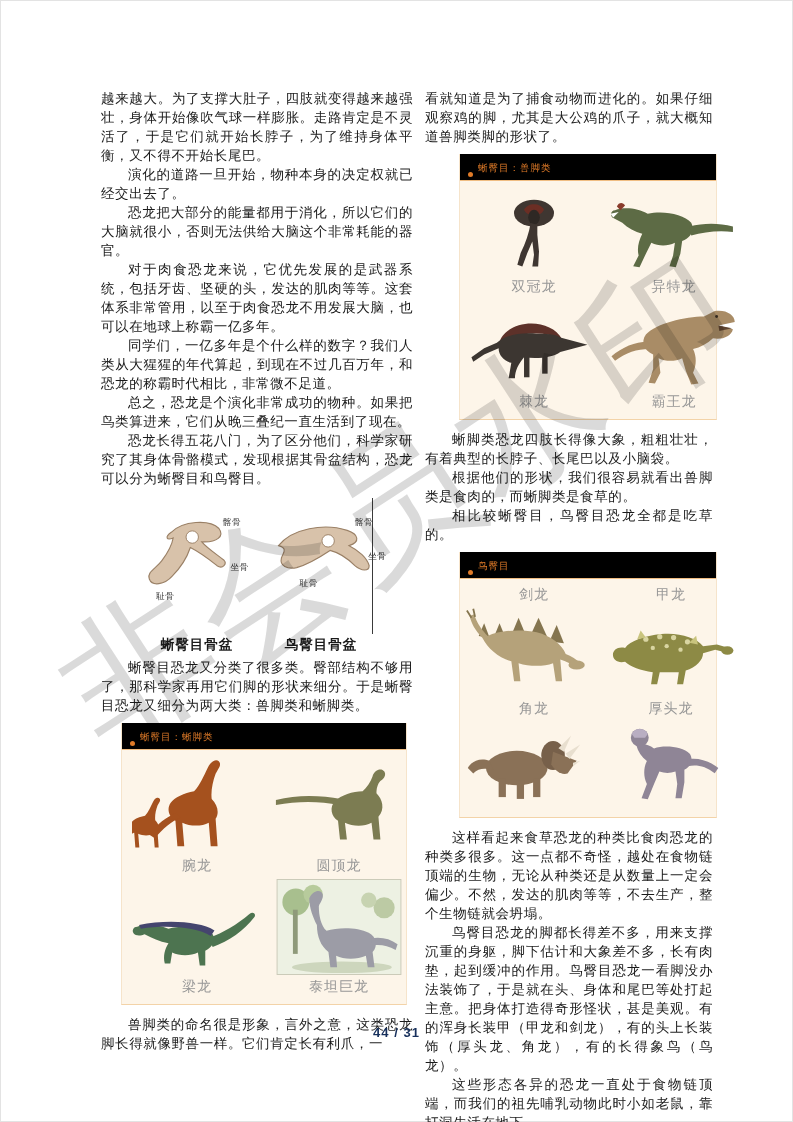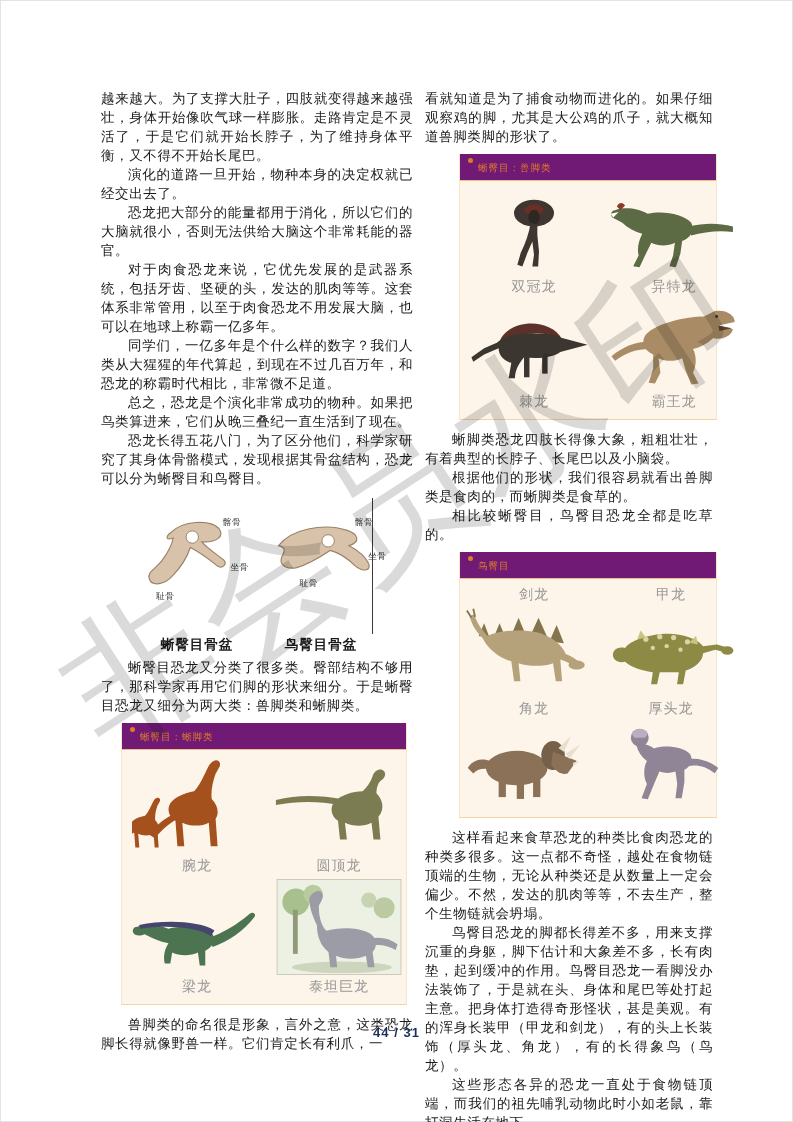--- a/index.html
+++ b/index.html
@@ -27,22 +27,22 @@
   .bone-label{font-size:9px;fill:#3a3a3a;font-family:"Liberation Sans",sans-serif;}
 
   
   .dino-box{
     background:#fdf5e9;border-left:1px solid #f6e4cb;border-right:1px solid #f6e4cb;
     border-bottom:1px solid #f3d3a8;margin:8px 0 10px 0;
   }
   .box-left{margin-left:20px;width:284px;}
   .box-right{margin-left:34px;width:256px;}
   .dino-box-header{
-    display:flex;align-items:flex-start;gap:5px;padding:4px 8px 3px 8px;
-    border-bottom:1px solid #f0bd82;background:#701a75;
+    display:flex;align-items:flex-end;gap:5px;padding:4px 8px 3px 8px;
+    border-bottom:1px solid #f0bd82;background:#000000;
   }
   .bullet-dot{width:5px;height:5px;border-radius:50%;background:#e07b28;flex:0 0 auto;}
   .dino-box-header span{font-size:9.5px;color:#e07b28;letter-spacing:1px;font-family:"Liberation Sans",sans-serif;}
   .dino-grid{display:grid;grid-template-columns:1fr 1fr;padding:6px 6px 8px 6px;column-gap:4px;row-gap:4px;}
   .dino-cell{display:flex;flex-direction:column;align-items:center;justify-content:flex-end;}
   .dino-cell.top-label{justify-content:space-between;}
   .dino-label{font-size:14px;color:#979797;margin-top:2px;font-family:"Liberation Sans",sans-serif;letter-spacing:1px;}
   .dino-cell.top-label .dino-label{margin:0 0 1px 0;}
   .dino-cell svg{display:block;}
 

